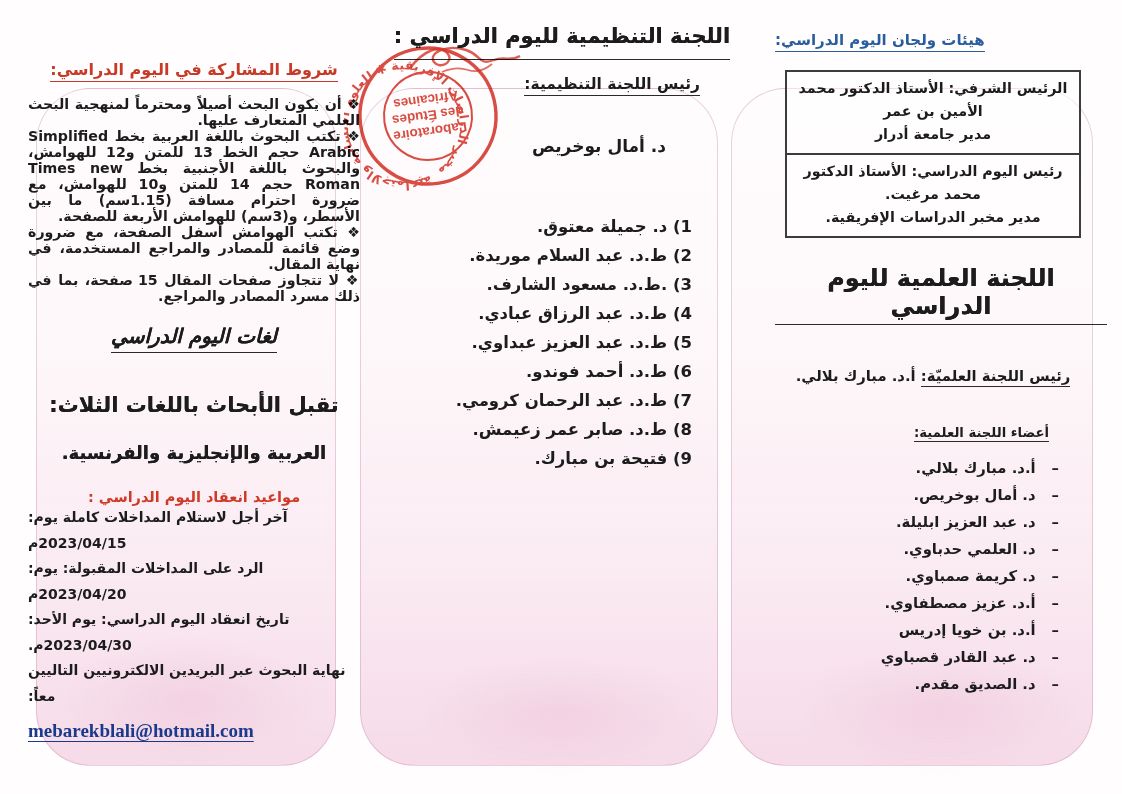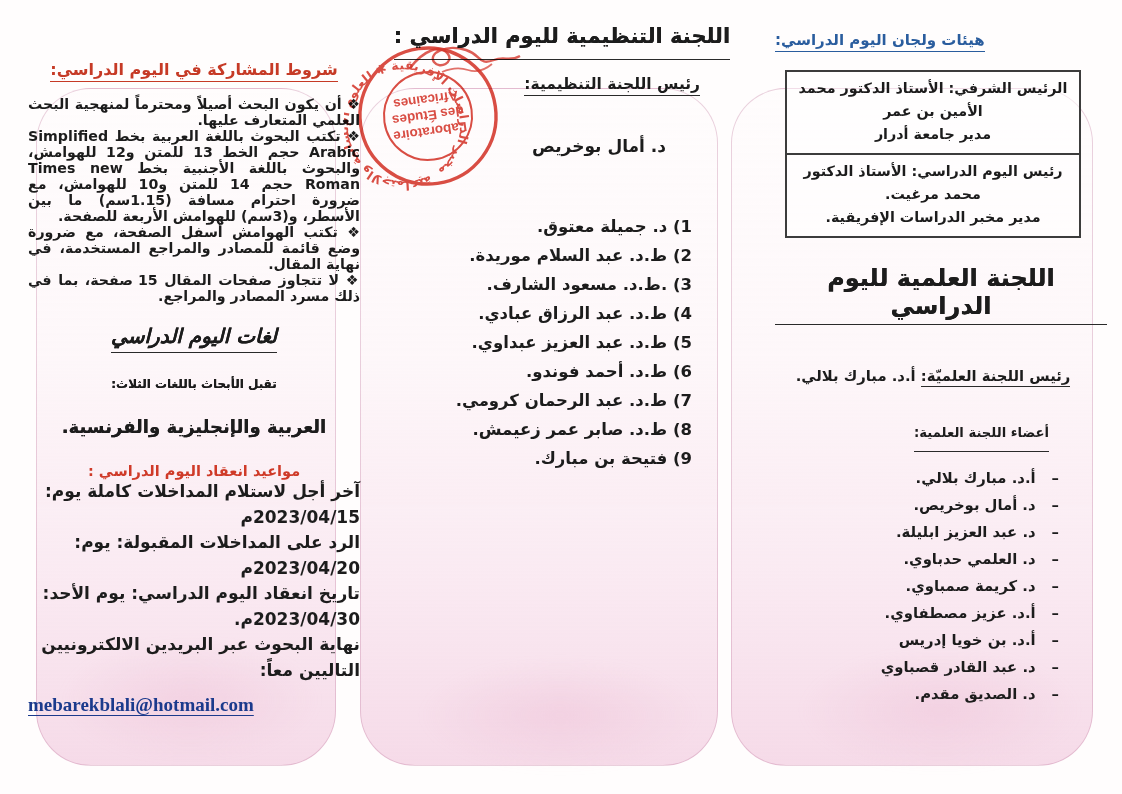--- a/index.html
+++ b/index.html
@@ -30,24 +30,24 @@
 
   
   .col-left { position:absolute; left:28px; top:60px; width:332px; direction:rtl; }
   .red-head { text-align:center; margin-bottom:14px; }
   .red-head span { color:#c63a26; font-weight:bold; font-size:16px;
     border-bottom:1.4px solid #c63a26; padding-bottom:2px; display:inline-block;text-align:center; }
   .cond-item { font-size:14.2px; font-weight:bold; line-height:16px;
     text-align:justify; text-align-last:right; margin:0; }
   .langs-head { margin-top:20px; text-align:center;font-style:italic; }
   .langs-head span { font-size:20px; border-bottom:1.6px solid #2a2a2a; padding-bottom:4px; display:inline-block; }
-  .langs-intro { margin-top:24px; font-size:12px; text-align:center; }
+  .langs-intro { margin-top:40px; font-size:21px; text-align:center; }
   .langs-value { margin-top:25px; font-size:18px; text-align:center; }
   .dates-head { margin-top:26px; text-align:center; color:#cf3a28; font-weight:bold; font-size:14.5px; }
-  .date-line { font-size:17px; font-weight:bold; line-height:25.5px; text-align:right; }
+  .date-line { font-size:14px; font-weight:bold; line-height:25.5px; text-align:left; }
   .emails { direction:ltr; text-align:left; margin-top:8px; }
   .email { display:table; font-family:"Liberation Serif", serif; font-weight:bold;
     font-size:19px; color:#1b3a8c; text-decoration:underline; text-underline-offset:4px;
     line-height:27px; cursor:pointer; }
 
   
   .col-mid { position:absolute; left:388px; top:24px; width:348px; direction:rtl; }
   .mid-title { text-align:center; }
   .mid-title span { font-size:21px; border-bottom:1.8px solid #2a2a2a; padding-bottom:11px; display:inline-block; }
   .mid-chair-head { margin-top:15px; text-align:right; padding-left:4px; padding-right:36px;
@@ -67,21 +67,21 @@
     border-bottom:1.4px solid #2a5d9e; padding-bottom:2px; display:inline-block; }
   .officials-box { margin:18px 26px 0 10px; border:2px solid #3c3c3c; background:rgba(255,255,255,.5); }
   .box-row { padding:5px 8px 7px; }
   .box-row + .box-row { border-top:2px solid #3c3c3c; }
   .box-line { text-align:center; font-weight:bold; font-size:14.3px; line-height:23px; }
   .sci-title { margin-top:26px; text-align:center; }
   .sci-title span { font-size:24px; border-bottom:1.6px solid #2a2a2a; padding-bottom:4px; display:inline-block; }
   .sci-chair { margin-top:42px; text-align:center; padding-right:16px; font-size:14.8px; font-weight:bold; }
   .sci-chair .lbl { border-bottom:1.5px solid #2a2a2a; padding-bottom:2px; display:inline-block; }
   .sci-members-head { margin-top:38px; text-align:right; padding-right:58px; font-size:13.2px; font-weight:bold; }
-  .sci-members-head span { border-bottom:1.3px solid #2a2a2a; padding-bottom:11px; display:inline-block; }
+  .sci-members-head span { border-bottom:1.3px solid #2a2a2a; padding-bottom:1px; display:inline-block; }
   .sci-list { margin-top:12px; }
   .sci-item { display:flex; direction:rtl; padding-right:48px; gap:16px;
     font-weight:bold; font-size:14.8px; line-height:27px; }
   .sci-item .dash { font-weight:bold; }
 
   
   .stamp { position:absolute; left:344px; top:20px; width:216px; height:172px;
     mix-blend-mode:multiply; pointer-events:none; }
 </style>
 </head>

